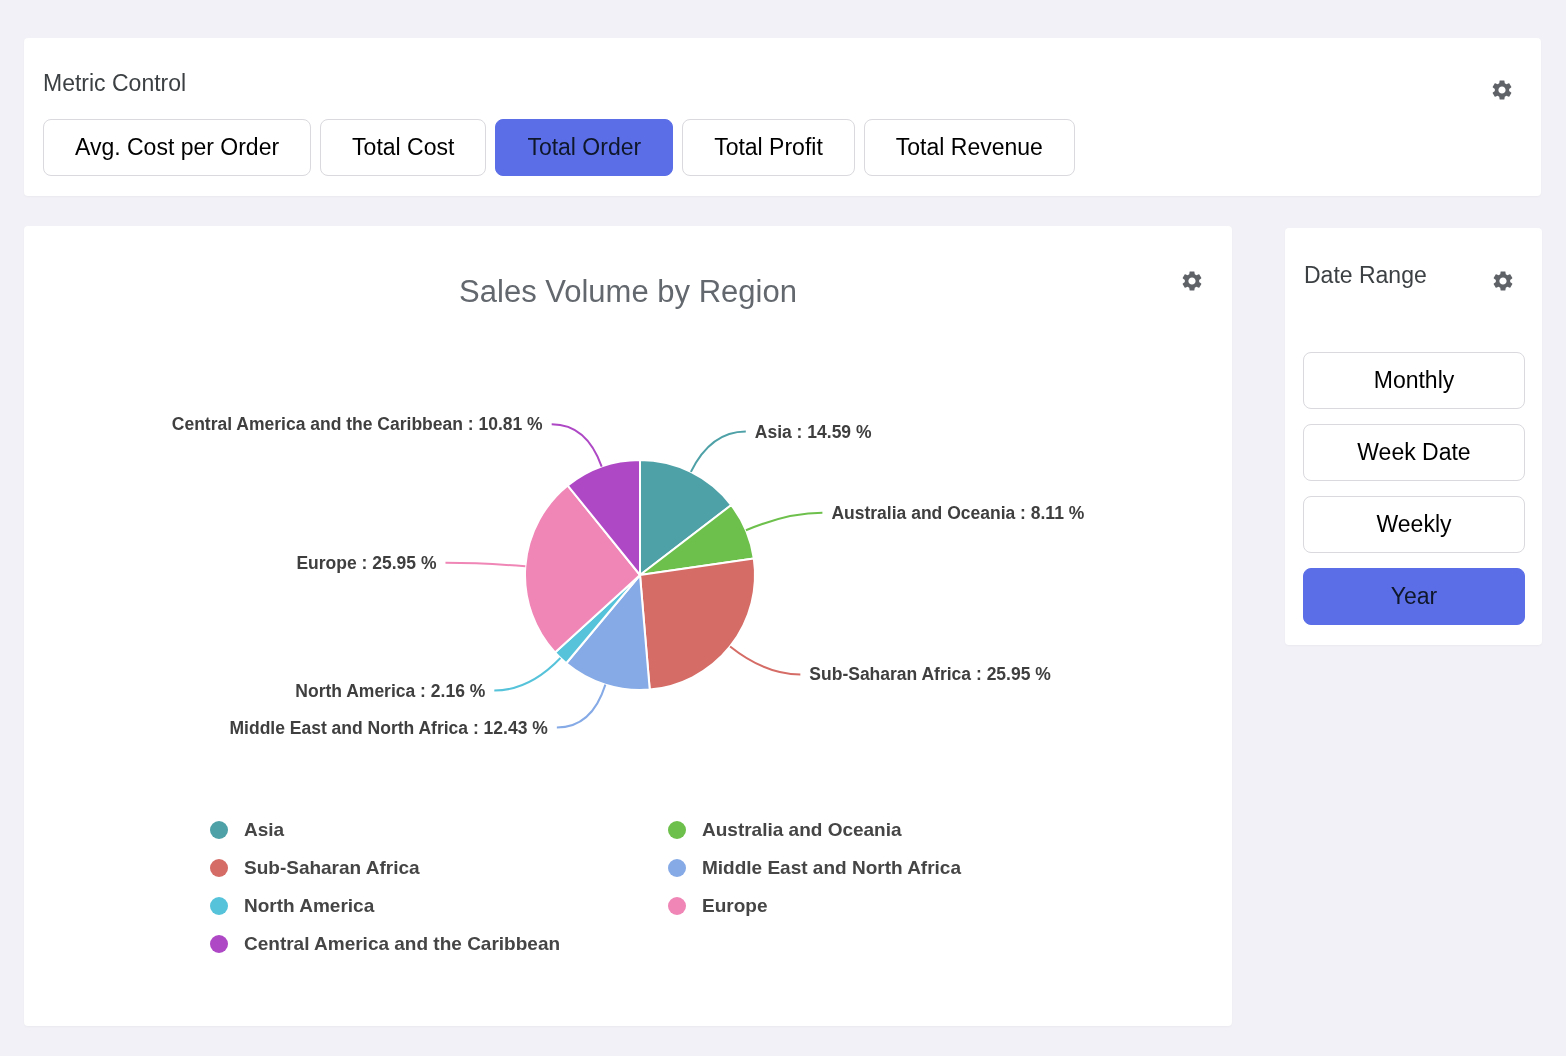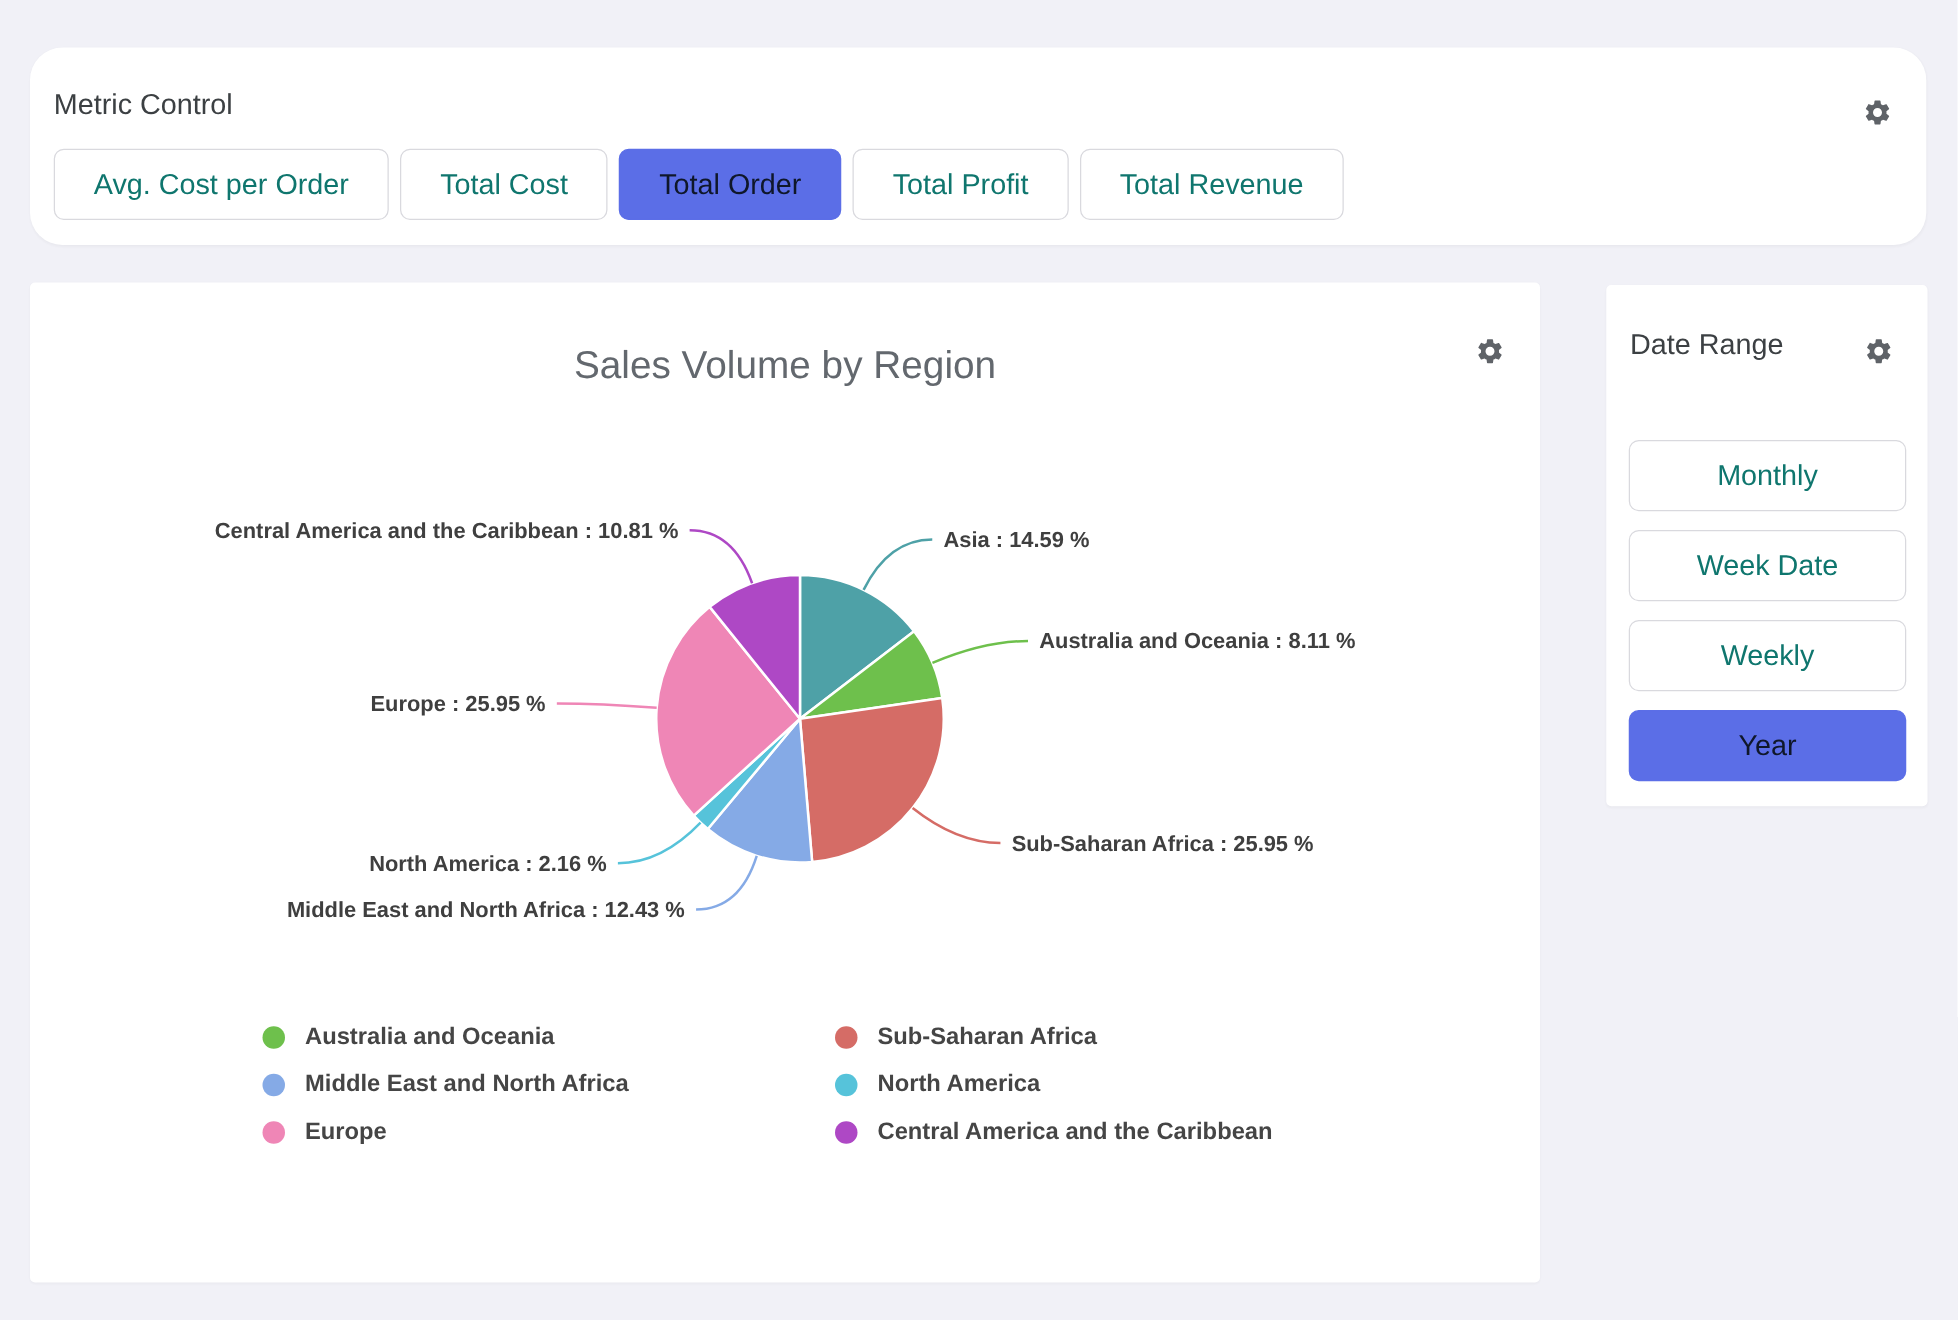--- a/index.html
+++ b/index.html
@@ -10,37 +10,37 @@
     position: relative;
     overflow: hidden;
   }
   .panel {
     position: absolute;
     background: #ffffff;
     border-radius: 4px;
     box-shadow: 0 1px 2px rgba(40,40,60,0.04);
   }
   
-  .metric-panel { left: 24px; top: 38px; width: 1517px; height: 158px; border-radius: 26px; }
+  .metric-panel { left: 24px; top: 38px; width: 1517px; height: 158px; }
   .metric-panel .panel-title {
     position: absolute; left: 19px; top: 32px;
     font-size: 23px; font-weight: 400; color: #3c4043;
   }
   .gear {
     position: absolute; width: 24px; height: 24px; color: #5f6368; cursor: pointer;
   }
   .metric-panel .gear { right: 27px; top: 40px; }
   .btn-row {
     position: absolute; left: 19px; top: 81px;
     display: flex; gap: 9px;
   }
   .pill-btn {
     height: 57px; padding: 0 31px;
     background: #ffffff; border: 1px solid #d9d9de; border-radius: 8px;
-    font-family: inherit; font-size: 23px; color: #0f766e;
+    font-family: inherit; font-size: 23px; color: #000000;
     display: flex; align-items: center; justify-content: center;
     cursor: pointer; white-space: nowrap;
   }
   .pill-btn.selected {
     background: #5b6ee7; border-color: #5b6ee7; color: #0f172a;
   }
   
   .chart-panel { left: 24px; top: 226px; width: 1208px; height: 800px; }
   .chart-panel .gear { right: 28px; top: 43px; }
   .chart-title {
@@ -116,20 +116,24 @@
       <text x="461.31" y="470.53" text-anchor="end" class="pie-label">North America : 2.16 %</text>
       <path d="M 616 349 L 530.99 426.45 A 115 115 0 0 1 543.76 259.52 Z" fill="#ef86b6" stroke="#ffffff" stroke-width="2" stroke-linejoin="round"></path>
       <path d="M 501.33 340.23 Q 456.47 336.80 421.47 336.80" fill="none" stroke="#ef86b6" stroke-width="2"></path>
       <text x="412.47" y="342.80" text-anchor="end" class="pie-label">Europe : 25.95 %</text>
       <path d="M 616 349 L 543.76 259.52 A 115 115 0 0 1 616.00 234.00 Z" fill="#ae48c5" stroke="#ffffff" stroke-width="2" stroke-linejoin="round"></path>
       <path d="M 577.69 240.57 Q 562.70 198.14 527.70 198.14" fill="none" stroke="#ae48c5" stroke-width="2"></path>
       <text x="518.70" y="204.14" text-anchor="end" class="pie-label">Central America and the Caribbean : 10.81 %</text>
     </svg>
   <div class="legend" id="legend">
       <div class="legend-item">
+        <span class="legend-dot" style="background: rgb(78, 161, 167);"></span>
+        <span class="legend-label">Asia</span>
+      </div>
+      <div class="legend-item">
         <span class="legend-dot" style="background: rgb(110, 192, 76);"></span>
         <span class="legend-label">Australia and Oceania</span>
       </div>
       <div class="legend-item">
         <span class="legend-dot" style="background: rgb(213, 108, 102);"></span>
         <span class="legend-label">Sub-Saharan Africa</span>
       </div>
       <div class="legend-item">
         <span class="legend-dot" style="background: rgb(133, 170, 230);"></span>
         <span class="legend-label">Middle East and North Africa</span>

